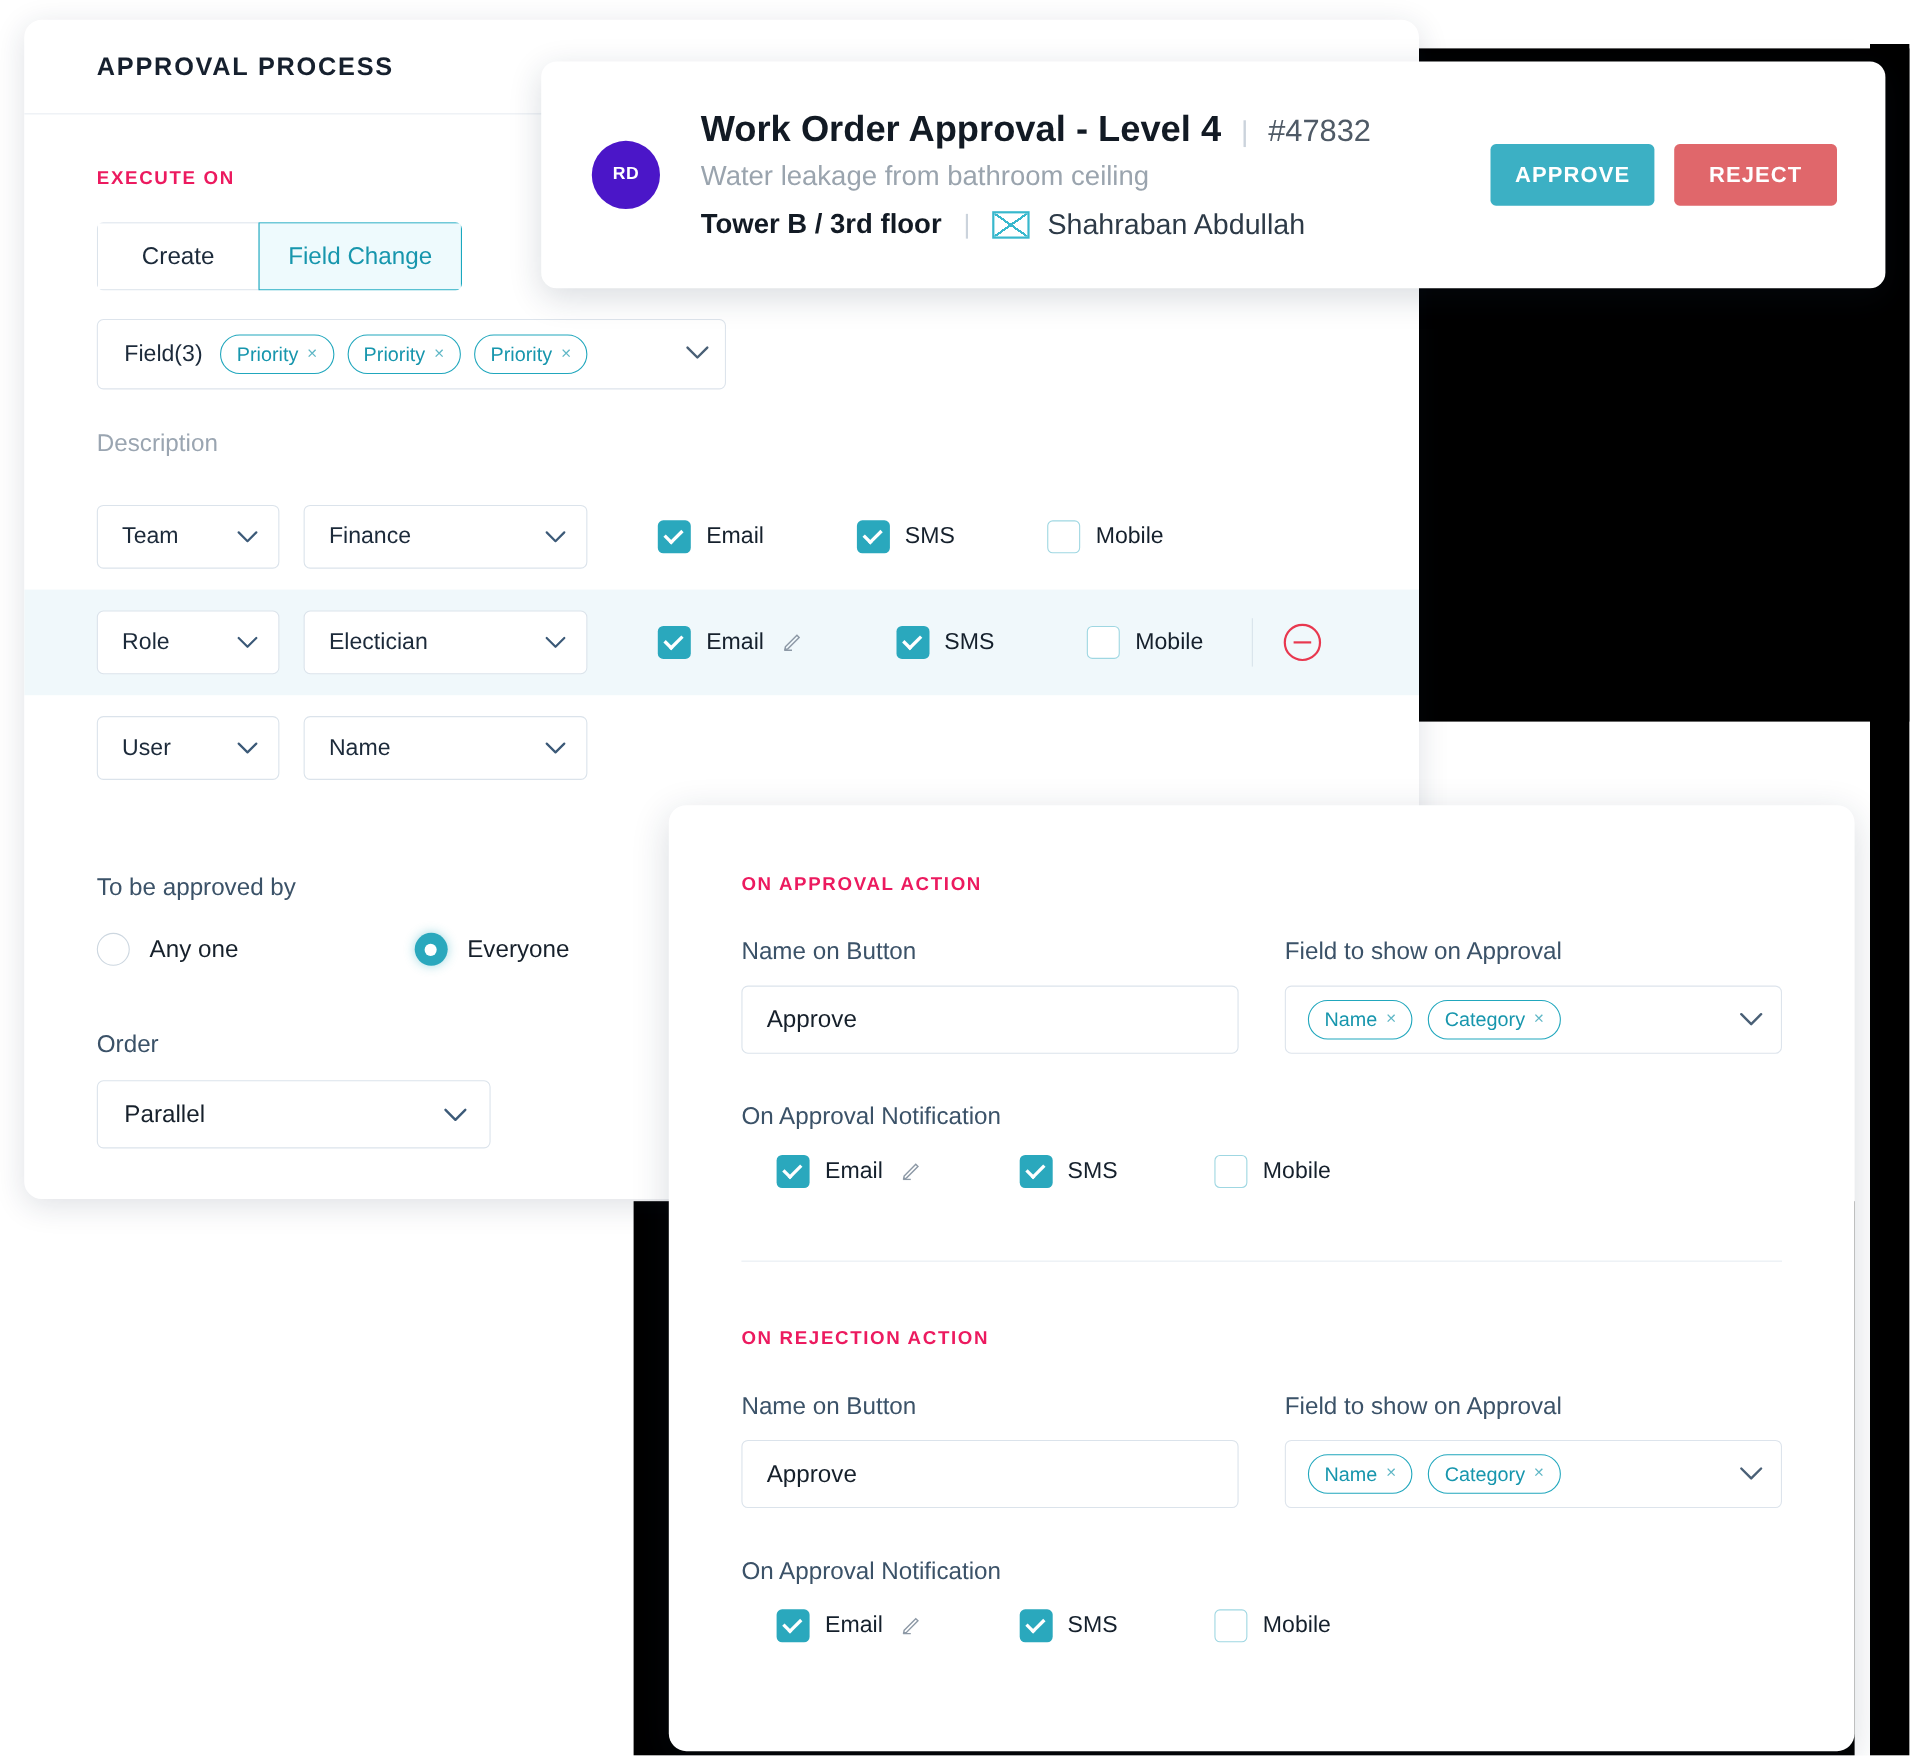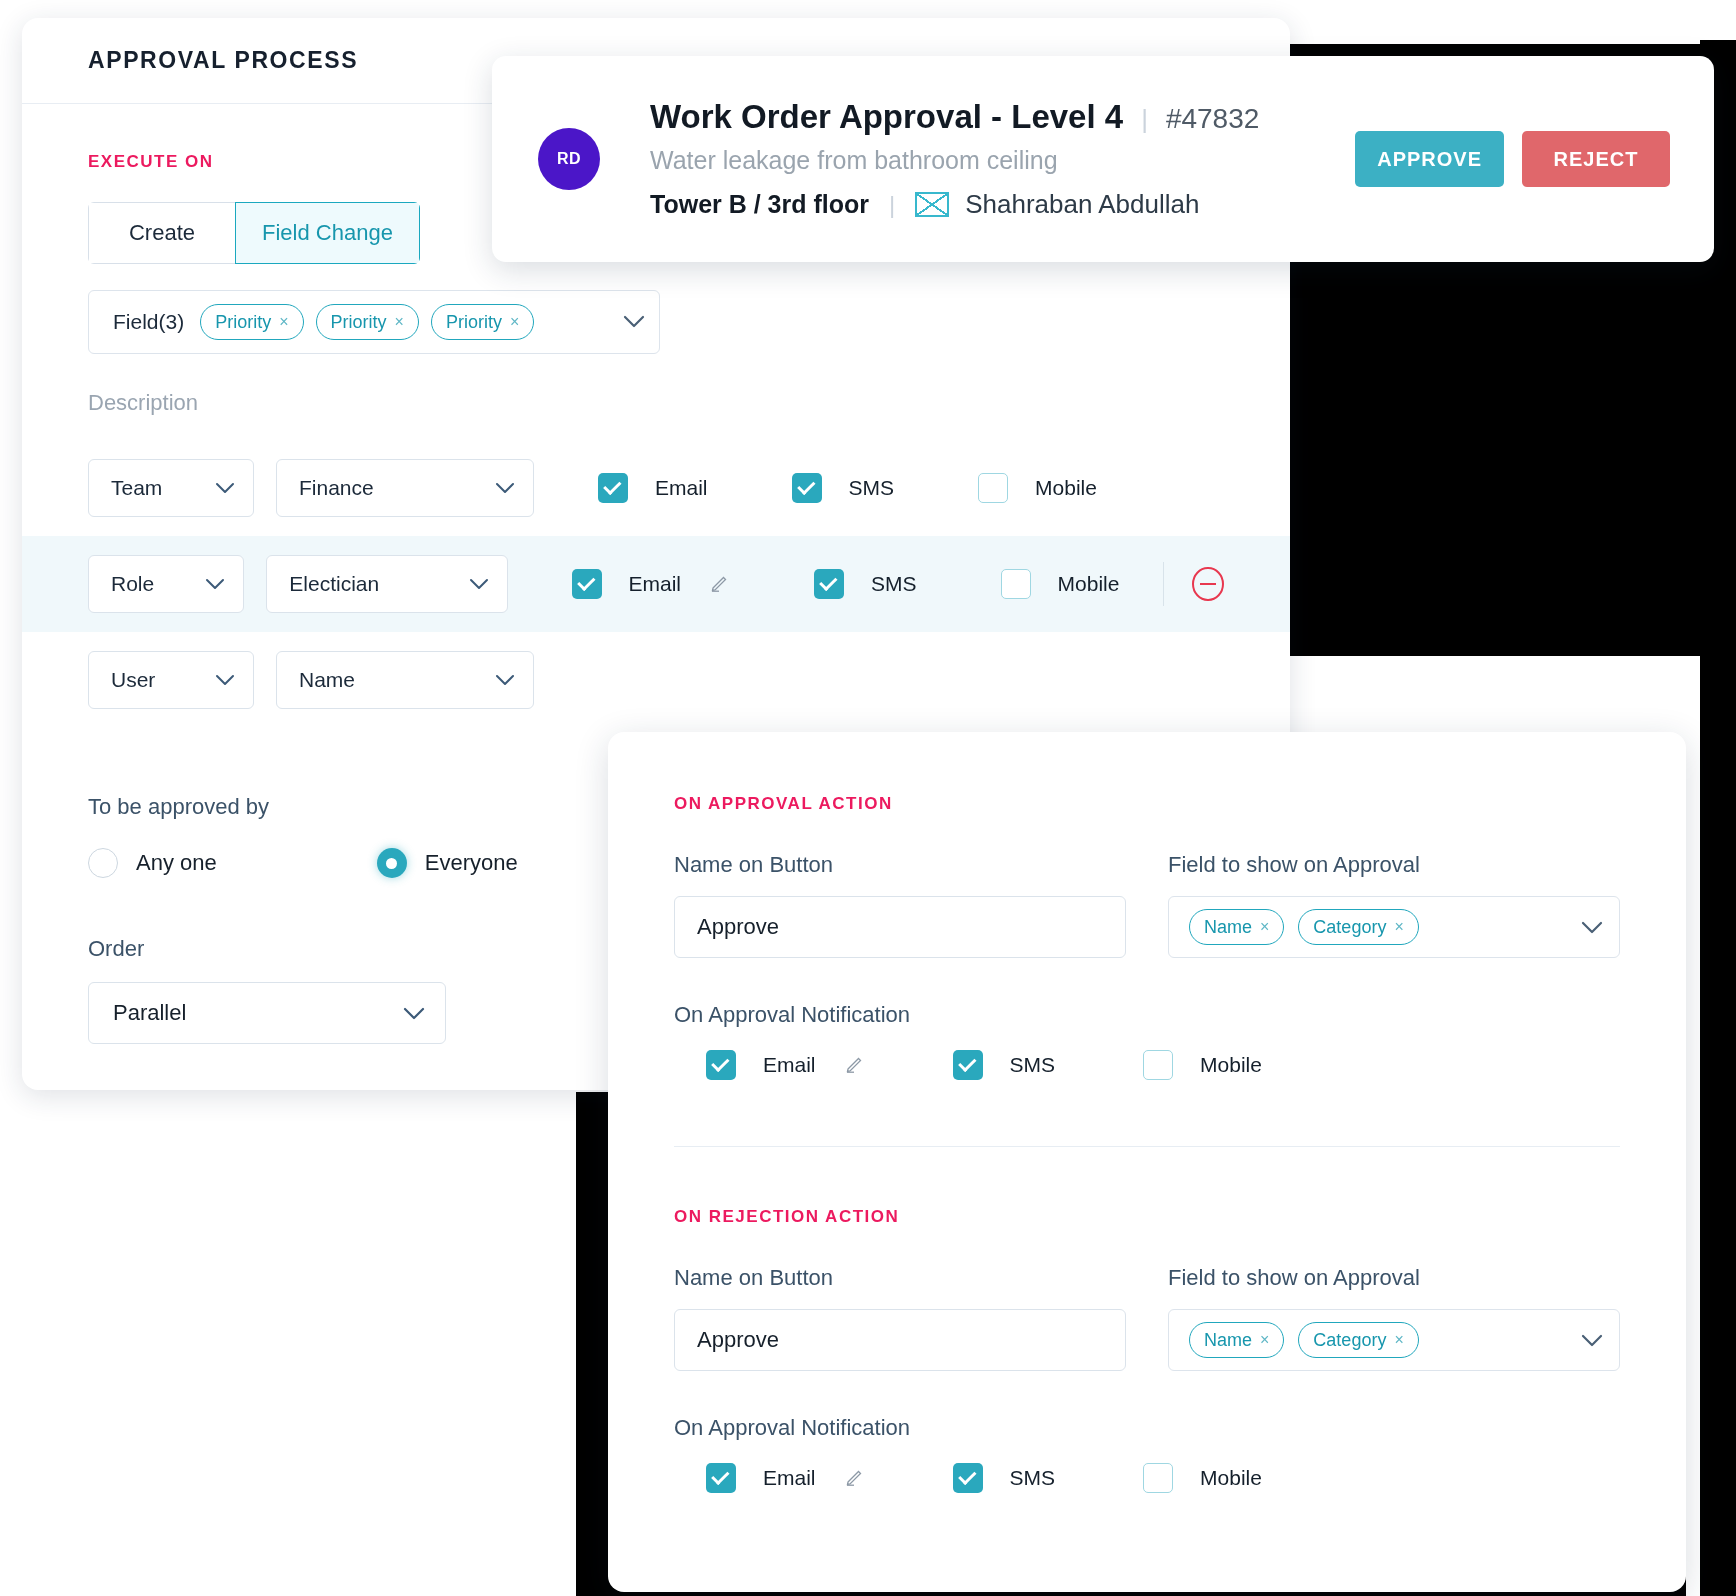--- a/index.html
+++ b/index.html
@@ -155,21 +155,21 @@
   }
   .sel .chev2 {
     margin-left: auto;
     color: #3c5a78;
     font-size: 18px;
   }
   .sel-sm { width: 166px; }
   .sel-md { width: 258px; margin-left: 22px; }
 
   .cb-group { display: flex; align-items: center; margin-left: 32px; }
-  .cb-item { display: flex; align-items: center; gap: 27px; padding-left: 32px; }
+  .cb-item { display: flex; align-items: center; gap: 14px; padding-left: 32px; }
   .cb-item + .cb-item { margin-left: 52px; }
   .cbox {
     width: 30px;
     height: 30px;
     border-radius: 5px;
     display: inline-flex;
     align-items: center;
     justify-content: center;
   }
   .cbox.on { background: #2aa8bd; }
@@ -252,21 +252,21 @@
     align-items: center;
     padding: 0 44px 0 46px;
   }
   .avatar {
     width: 62px; height: 62px; border-radius: 50%;
     background: #4b16c8; color: #fff;
     display: flex; align-items: center; justify-content: center;
     font-size: 16px; font-weight: bold; letter-spacing: .5px;
     flex: 0 0 62px;
   }
-  .wo-text { margin-left: 50px; }
+  .wo-text { margin-left: 37px; }
   .wo-line1 { display: flex; align-items: baseline; gap: 0; }
   .wo-title { font-size: 33px; font-weight: bold; color: #121a24; }
   .wo-sep { color: #cbd3dc; margin: 0 18px; font-size: 26px; }
   .wo-id { font-size: 28px; color: #4f5a66; }
   .wo-sub { font-size: 25px; color: #9aa4ae; margin-top: 10px; }
   .wo-line3 { display: flex; align-items: center; margin-top: 14px; }
   .wo-loc { font-size: 25px; color: #121a24; font-weight: bold; }
   .wo-sep2 { color: #cbd3dc; margin: 0 20px; font-size: 24px; }
   .mail-icon {
     width: 34px; height: 25px;

